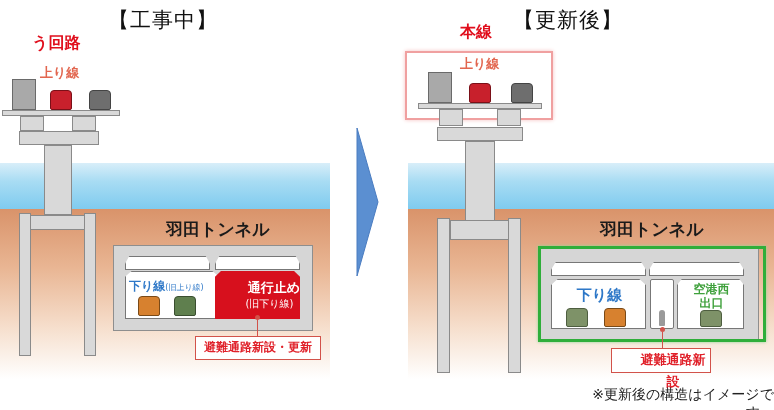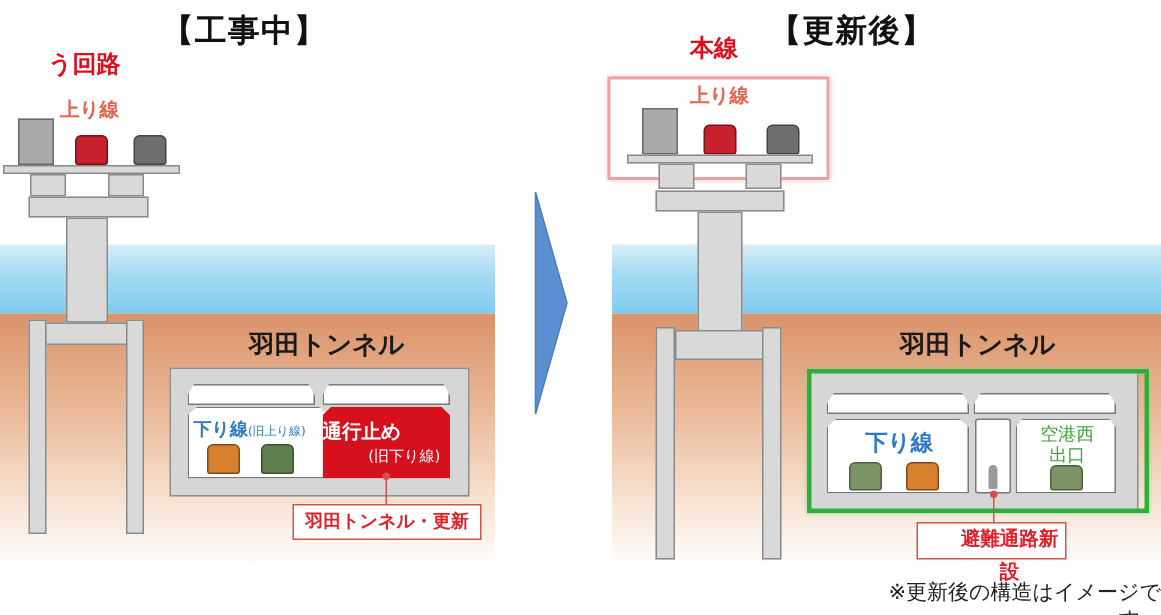--- a/index.html
+++ b/index.html
@@ -1,31 +1,31 @@
 <!DOCTYPE html>
 <html><head>
 <meta charset="utf-8">
 <style>
   * { box-sizing: border-box; margin: 0; padding: 0; }
   body { width: 774px; height: 410px; background: #ffffff; position: relative; overflow: hidden;
          font-family: "DejaVu Sans", sans-serif; }
   .abs { position: absolute; }
-  .title { font-size: 21px; font-weight: bold; color: #111; letter-spacing: 1px; text-align: center; }
+  .title { font-size: 21px; font-weight: normal; color: #111; letter-spacing: 1px; text-align: center; }
   .red-label { color: #e00e1c; font-weight: bold; font-size: 16px; }
   .salmon-label { color: #e2664f; font-weight: bold; font-size: 13px; }
   .sky { background: linear-gradient(to bottom, #d8eef9 0%, #a8dcf3 40%, #7fcbef 100%); }
   .ground { background: linear-gradient(to bottom, #d9936a 0%, #e9b694 35%, #f6dfcd 70%, #ffffff 100%); }
   .concrete { background: #d9d9d9; border: 1px solid #8a8a8a; }
   .tunnel-name { font-size: 17px; font-weight: bold; color: #1a1a1a; }
   .tunnel-box { background: #d6d6d6; border: 1px solid #8e8e8e; }
   .bore { background: #fff; border: 1px solid #777; }
   .bore-top { background: #fff; border: 1px solid #777; clip-path: polygon(5% 0, 95% 0, 100% 55%, 100% 100%, 0 100%, 0 55%); }
   .bore-main { background: #fff; border: 1px solid #777; clip-path: polygon(7% 0, 93% 0, 100% 12%, 100% 100%, 0 100%, 0 12%); }
   .blue-label { color: #2e78c8; font-weight: bold; }
-  .green-label { color: #3fa13c; font-weight: normal; }
+  .green-label { color: #3fa13c; font-weight: bold; }
   .callout { background: #fff; border: 1.5px solid #d2524a; color: #e0212a; font-weight: bold; font-size: 12px; text-align: center; }
   .car { border-radius: 4px 4px 2px 2px; }
   .truck { background: #a9a9a9; border: 1px solid #6a6a6a; }
   .note { font-size: 14px; color: #222; text-align: right; }
 </style>
 </head>
 <body>
 
 <div>
   <div class="abs title" style="left:108px; top:6px;">【工事中】</div>
@@ -54,27 +54,27 @@
 
   <div class="abs bore-main" style="left:125px; top:271px; width:94px; height:48px;">
     <div class="abs" style="left:3px; top:3px; white-space:nowrap;">
       <span class="blue-label" style="font-size:12px;">下り線</span><span class="blue-label" style="font-size:8px; font-weight:normal;">(旧上り線)</span>
     </div>
     <div class="abs car" style="left:12px; top:24px; width:22px; height:20px; background:#d7812f; border:1px solid #7a4a18;"></div>
     <div class="abs car" style="left:48px; top:24px; width:22px; height:20px; background:#5f7f4e; border:1px solid #3a4e30;"></div>
   </div>
 
   <div class="abs" style="left:215px; top:271px; width:85px; height:48px; background:#d7101d; clip-path: polygon(7% 0, 93% 0, 100% 12%, 100% 100%, 0 100%, 0 12%);">
-    <div class="abs" style="left:0; top:8px; width:85px; text-align:left; color:#fff; font-weight:bold; font-size:13px;">通行止め</div>
+    <div class="abs" style="left:0; top:8px; width:85px; text-align:right; color:#fff; font-weight:bold; font-size:13px;">通行止め</div>
     <div class="abs" style="left:12px; top:26px; width:85px; text-align:center; color:#fff; font-size:10px;">(旧下り線)</div>
   </div>
 
   <div class="abs" style="left:255px; top:315px; width:5px; height:5px; border-radius:50%; background:#d2524a;"></div>
   <div class="abs" style="left:257px; top:320px; width:1px; height:17px; background:#d2524a;"></div>
-  <div class="abs callout" style="left:195px; top:336px; width:126px; height:24px; line-height:21px;">羽田トンネル・更新</div>
+  <div class="abs callout" style="left:195px; top:336px; width:126px; height:24px; line-height:21px;">避難通路新設・更新</div>
 </div>
 
 <svg class="abs" style="left:355px; top:128px;" width="30" height="148">
   <polygon points="2,0 23,74 2,148" fill="#5b8fd1" stroke="#4a7cc0" stroke-width="1"></polygon>
 </svg>
 
 <div>
   <div class="abs title" style="left:513px; top:6px;">【更新後】</div>
   <div class="abs red-label" style="left:460px; top:22px;">本線</div>
 

